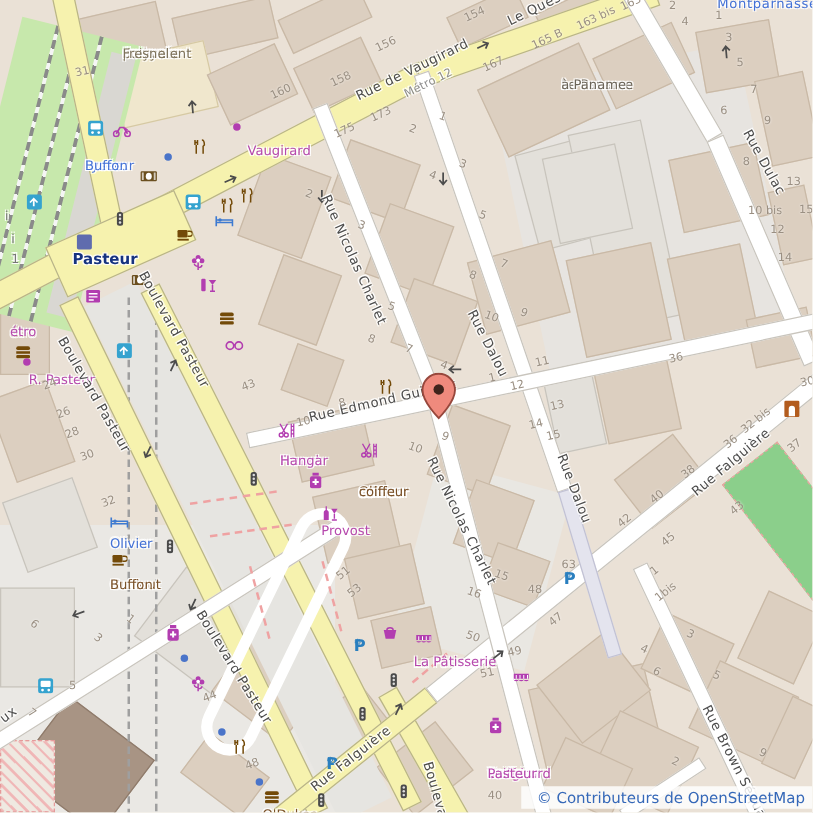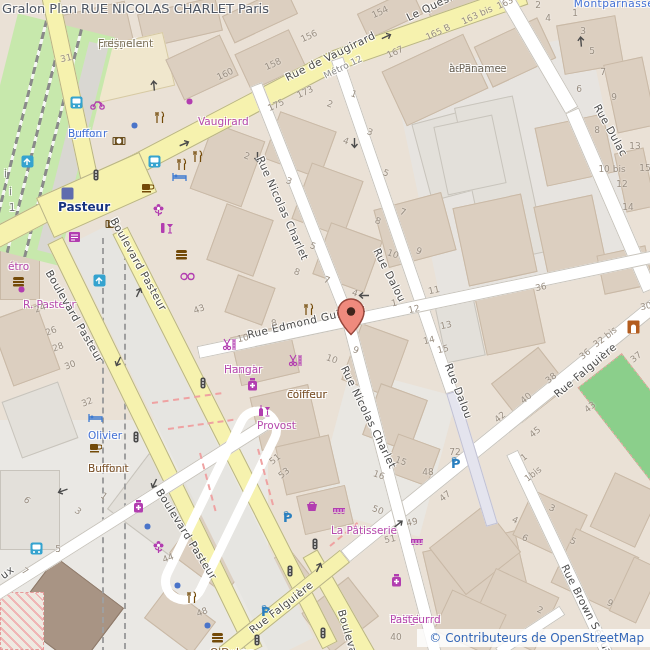--- a/index.html
+++ b/index.html
@@ -30,21 +30,20 @@
        text-shadow:-1px -1px 0 rgba(255,255,255,.8),1px -1px 0 rgba(255,255,255,.8),-1px 1px 0 rgba(255,255,255,.8),1px 1px 0 rgba(255,255,255,.8);}
   #attrib{right:0;bottom:3px;background:rgba(255,255,255,.82);color:#3568b8;font-size:12px;padding:2px 6px 2px 12px;z-index:60;}
   .dash{border-left:2px dashed #9f9f9f;transform-origin:0 0;}
   .pink{border-top:2px dashed #efa2a2;transform-origin:0 50%;}
   .loop{border:9px solid #fff;border-radius:26px;background:transparent;}
 </style>
 </head>
 <body>
 
 <div id="map">
-  <div id="title">Gralon Plan RUE NICOLAS CHARLET Paris</div>
   <div id="layers">
       <div class="zone" style="left: 0px; top: 420px; width: 268px; height: 235px; background: rgb(234, 232, 228); transform: rotate(0deg);"></div>
       <div class="zone" style="left: 415px; top: 52px; width: 200px; height: 235px; background: rgb(231, 228, 224); transform: rotate(-12deg);"></div>
       <div class="zone" style="left: 330px; top: 380px; width: 110px; height: 145px; background: rgb(233, 231, 226); transform: rotate(15deg);"></div>
       <div class="bld " style="left: 60px; top: 8px; width: 70px; height: 40px; transform: rotate(-13deg);"></div>
       <div class="bld " style="left: 140px; top: 5px; width: 80px; height: 35px; transform: rotate(-13deg);"></div>
       <div class="bld " style="left: 225px; top: 0px; width: 70px; height: 30px; transform: rotate(-25deg);"></div>
       <div class="bld c" style="left: 92px; top: 40px; width: 78px; height: 55px; transform: rotate(-13deg);"></div>
       <div class="bld " style="left: 172px; top: 45px; width: 60px; height: 45px; transform: rotate(-25deg);"></div>
       <div class="bld " style="left: 240px; top: 40px; width: 60px; height: 40px; transform: rotate(-25deg);"></div>
@@ -687,21 +686,21 @@
       <div class="num" style="left: 541px; top: 287px; transform: translate(-50%, -50%) rotate(-12deg);">36</div>
       <div class="num" style="left: 605px; top: 337px; transform: translate(-50%, -50%) rotate(-38deg);">32 bis</div>
       <div class="num" style="left: 585px; top: 354px; transform: translate(-50%, -50%) rotate(-38deg);">36</div>
       <div class="num" style="left: 636px; top: 357px; transform: translate(-50%, -50%) rotate(-38deg);">37</div>
       <div class="num" style="left: 551px; top: 378px; transform: translate(-50%, -50%) rotate(-38deg);">38</div>
       <div class="num" style="left: 526px; top: 398px; transform: translate(-50%, -50%) rotate(-38deg);">40</div>
       <div class="num" style="left: 500px; top: 417px; transform: translate(-50%, -50%) rotate(-38deg);">42</div>
       <div class="num" style="left: 590px; top: 407px; transform: translate(-50%, -50%) rotate(-38deg);">43</div>
       <div class="num" style="left: 535px; top: 432px; transform: translate(-50%, -50%) rotate(-38deg);">45</div>
       <div class="num" style="left: 646px; top: 306px; transform: translate(-50%, -50%) rotate(-12deg);">30</div>
-      <div class="num" style="left: 455px; top: 452px; transform: translate(-50%, -50%) rotate(0deg);">72</div>
+      <div class="num" style="left: 455px; top: 452px; transform: translate(-50%, -50%) rotate(0deg);">63</div>
       <div class="num" style="left: 428px; top: 472px; transform: translate(-50%, -50%) rotate(0deg);">48</div>
       <div class="num" style="left: 524px; top: 457px; transform: translate(-50%, -50%) rotate(-38deg);">1</div>
       <div class="num" style="left: 533px; top: 474px; transform: translate(-50%, -50%) rotate(-38deg);">1bis</div>
       <div class="num" style="left: 445px; top: 496px; transform: translate(-50%, -50%) rotate(-38deg);">47</div>
       <div class="num" style="left: 412px; top: 522px; transform: translate(-50%, -50%) rotate(-13deg);">49</div>
       <div class="num" style="left: 390px; top: 539px; transform: translate(-50%, -50%) rotate(-13deg);">51</div>
       <div class="num" style="left: 396px; top: 637px; transform: translate(-50%, -50%) rotate(0deg);">40</div>
       <div class="num" style="left: 275px; top: 459px; transform: translate(-50%, -50%) rotate(-38deg);">51</div>
       <div class="num" style="left: 284px; top: 473px; transform: translate(-50%, -50%) rotate(-38deg);">53</div>
       <div class="num" style="left: 379px; top: 475px; transform: translate(-50%, -50%) rotate(20deg);">16</div>

